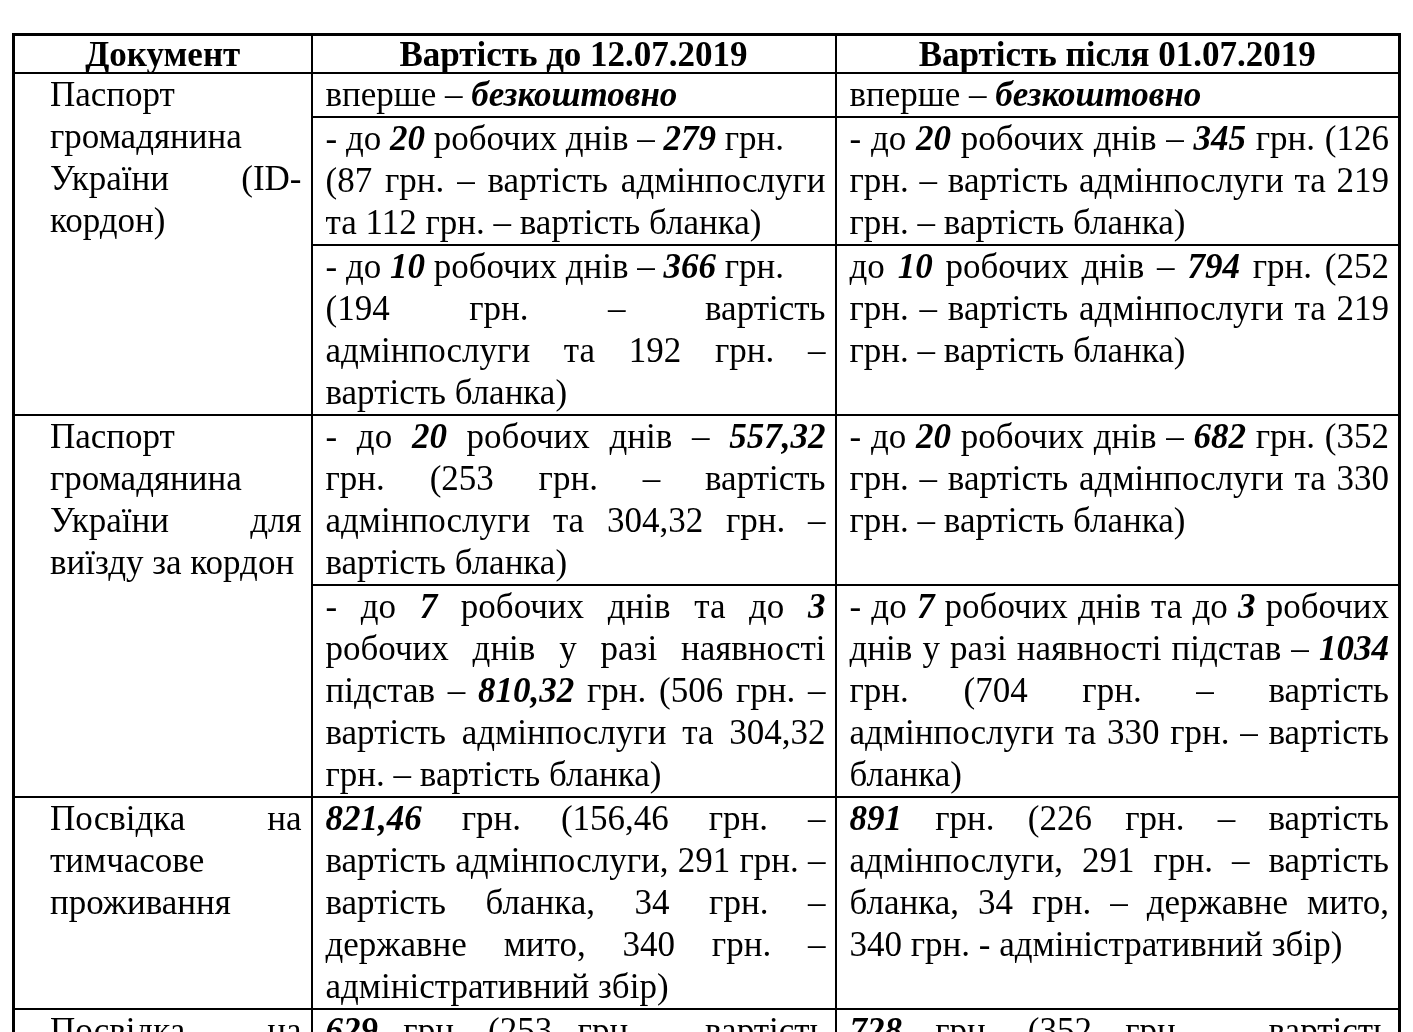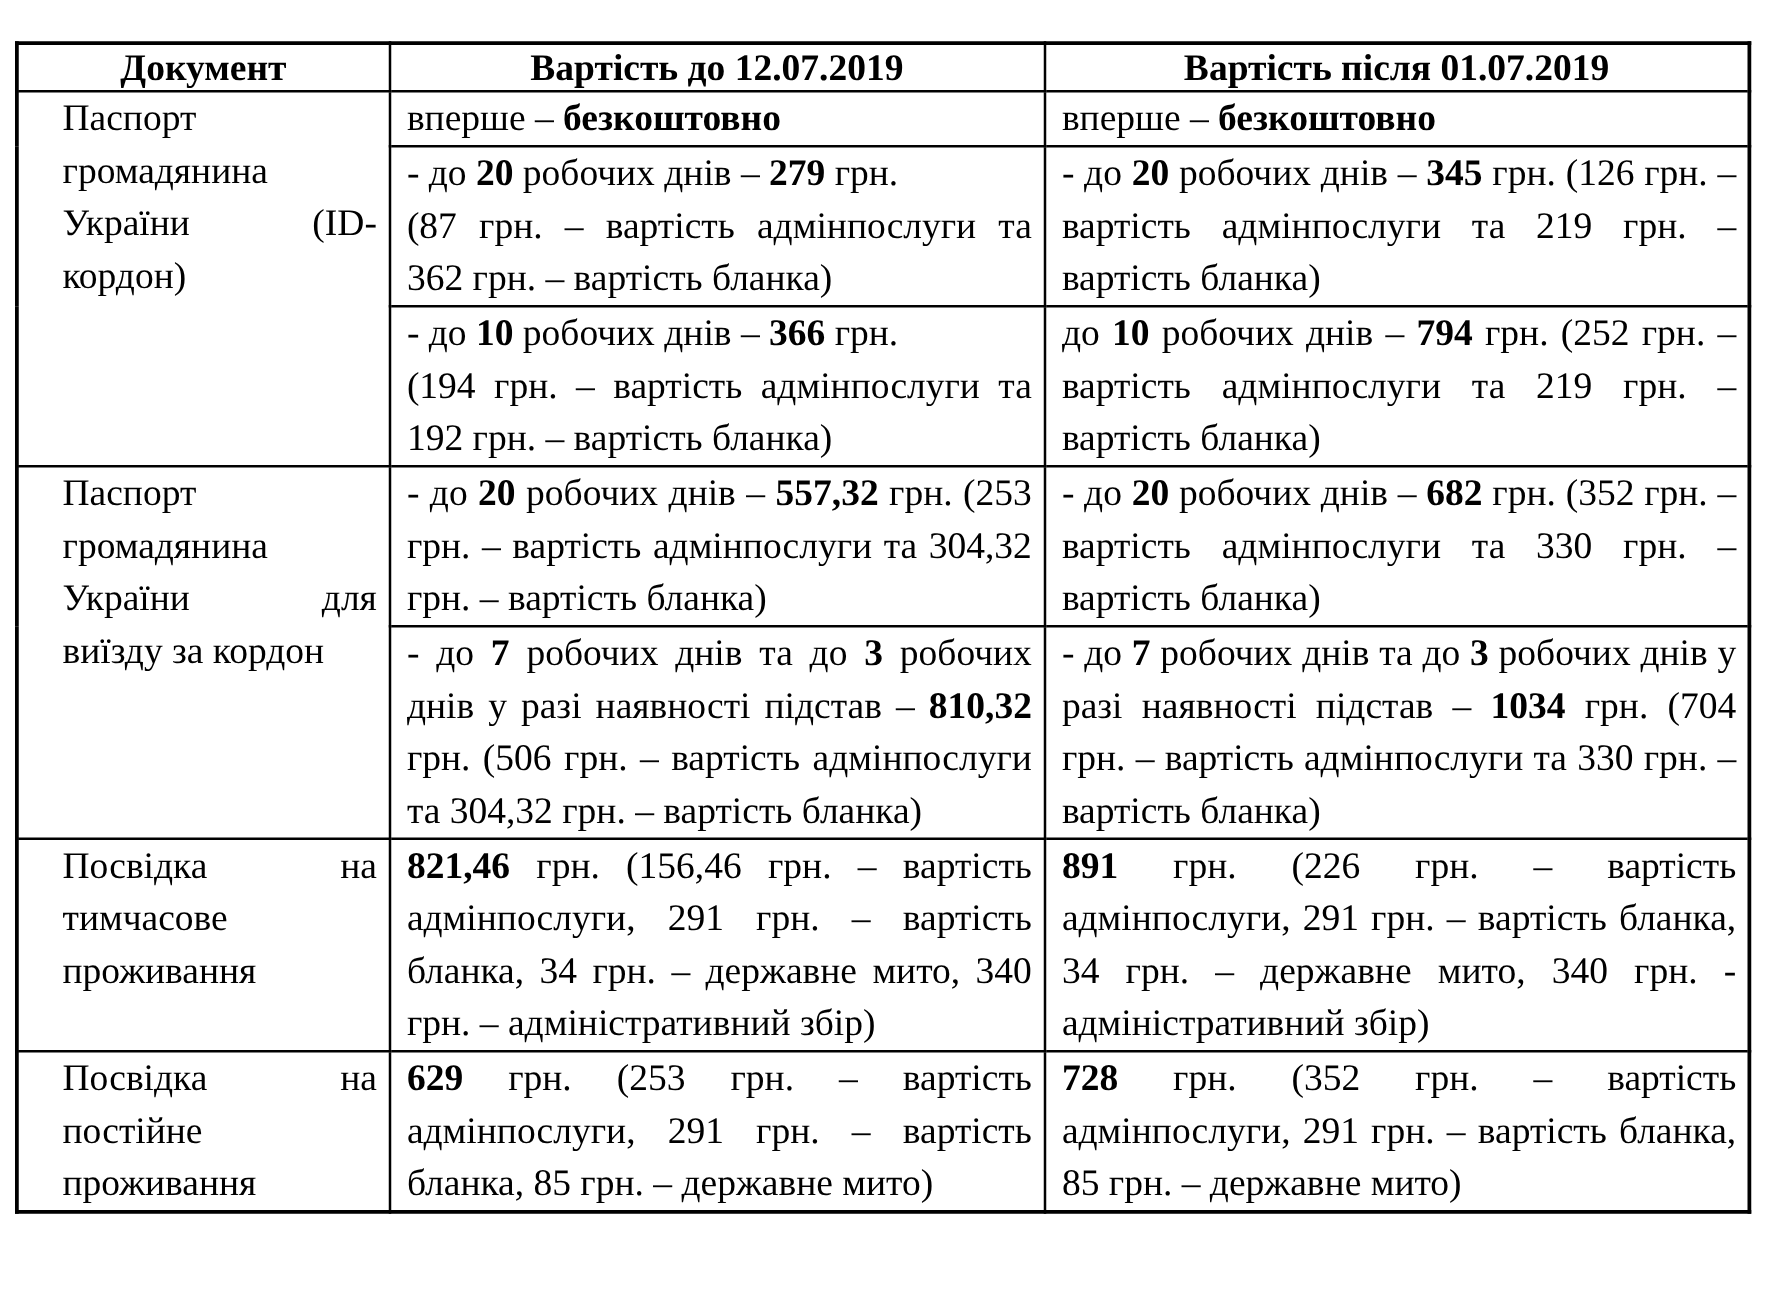--- a/index.html
+++ b/index.html
@@ -19,21 +19,21 @@
   table.pricing {
     border-collapse: collapse;
     table-layout: fixed;
     width: 1386px;
     border: 3px solid #000000;
   }
   table.pricing th,
   table.pricing td {
     border: 2px solid #000000;
     vertical-align: top;
-    font-size: 30px;
+    font-size: 35px;
     line-height: 42px;
     padding: 0 9px 0 13px;
   }
   table.pricing th {
     font-weight: bold;
     text-align: center;
     height: 36px;
     line-height: 35px;
     padding: 0 4px;
     vertical-align: middle;
@@ -43,21 +43,21 @@
     white-space: nowrap;
     margin-left: 22px;
   }
   td.doc-cell .line.spread {
     display: flex;
     justify-content: space-between;
   }
   td.price-cell .para {
     text-align: justify;
   }
-  b { font-weight: bold; }
+  b { font-weight: bold; font-style: italic; }
 </style>
 </head>
 <body>
 
 <div class="table-wrap">
   <table class="pricing">
     <colgroup>
       <col style="width:298px">
       <col style="width:524px">
       <col style="width:564px">
@@ -83,21 +83,21 @@
           <td class="price-cell">
             <div class="para"><span>вперше – </span><b>безкоштовно</b></div>
           </td>
           <td class="price-cell">
             <div class="para"><span>вперше – </span><b>безкоштовно</b></div>
           </td>
         </tr>
         <tr>
           <td class="price-cell">
             <div class="para"><span>- до </span><b>20</b><span> робочих днів – </span><b>279</b><span> грн.</span></div>
-            <div class="para"><span>(87 грн. – вартість адмінпослуги та 362 грн. – вартість бланка)</span></div>
+            <div class="para"><span>(87 грн. – вартість адмінпослуги та 112 грн. – вартість бланка)</span></div>
           </td>
           <td class="price-cell">
             <div class="para"><span>- до </span><b>20</b><span> робочих днів – </span><b>345</b><span> грн. (126 грн. – вартість адмінпослуги та 219 грн. – вартість бланка)</span></div>
           </td>
         </tr>
         <tr>
           <td class="price-cell">
             <div class="para"><span>- до </span><b>10</b><span> робочих днів – </span><b>366</b><span> грн.</span></div>
             <div class="para"><span>(194 грн. – вартість адмінпослуги та 192 грн. – вартість бланка)</span></div>
           </td>

